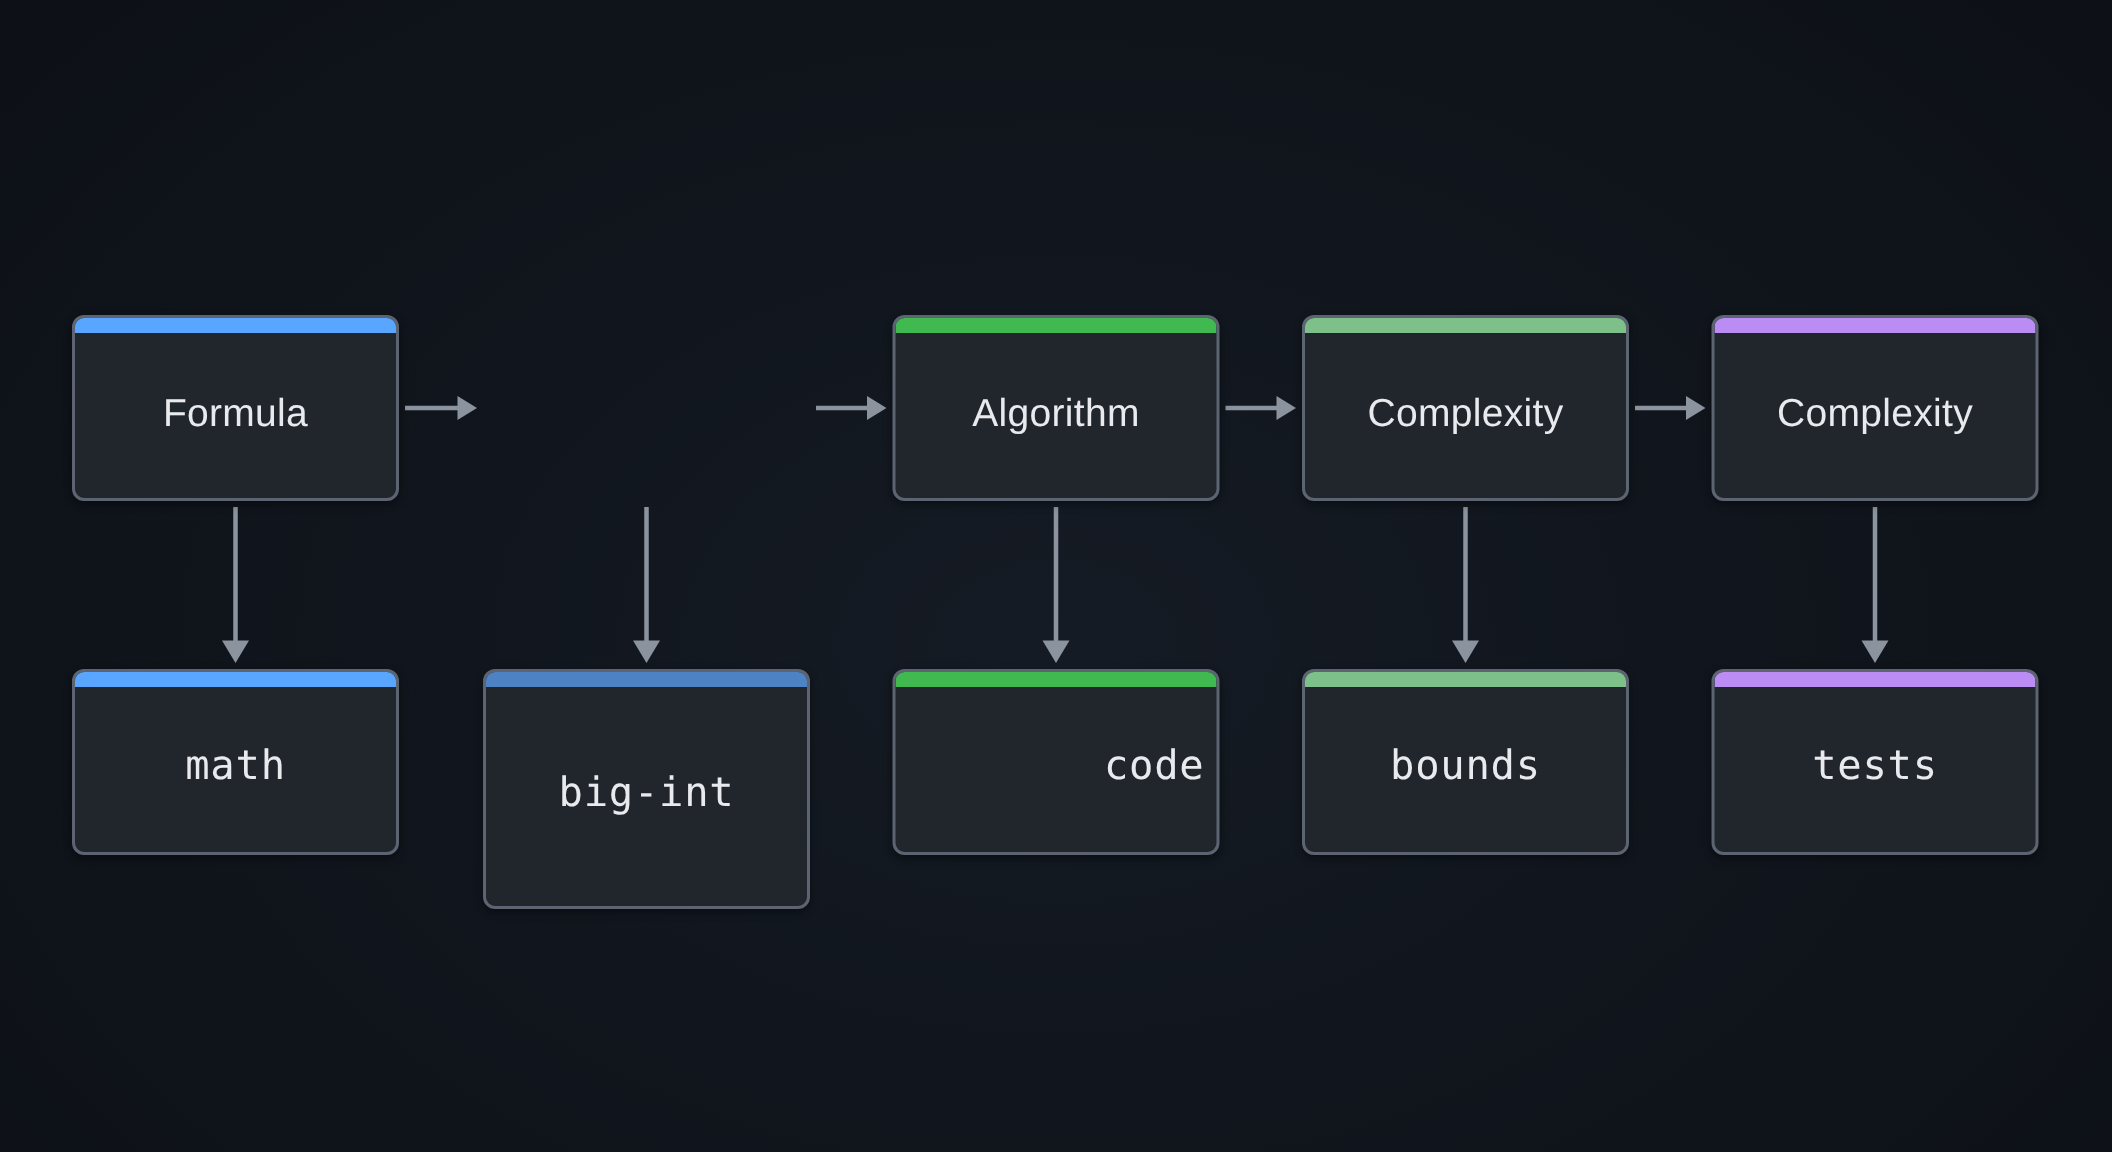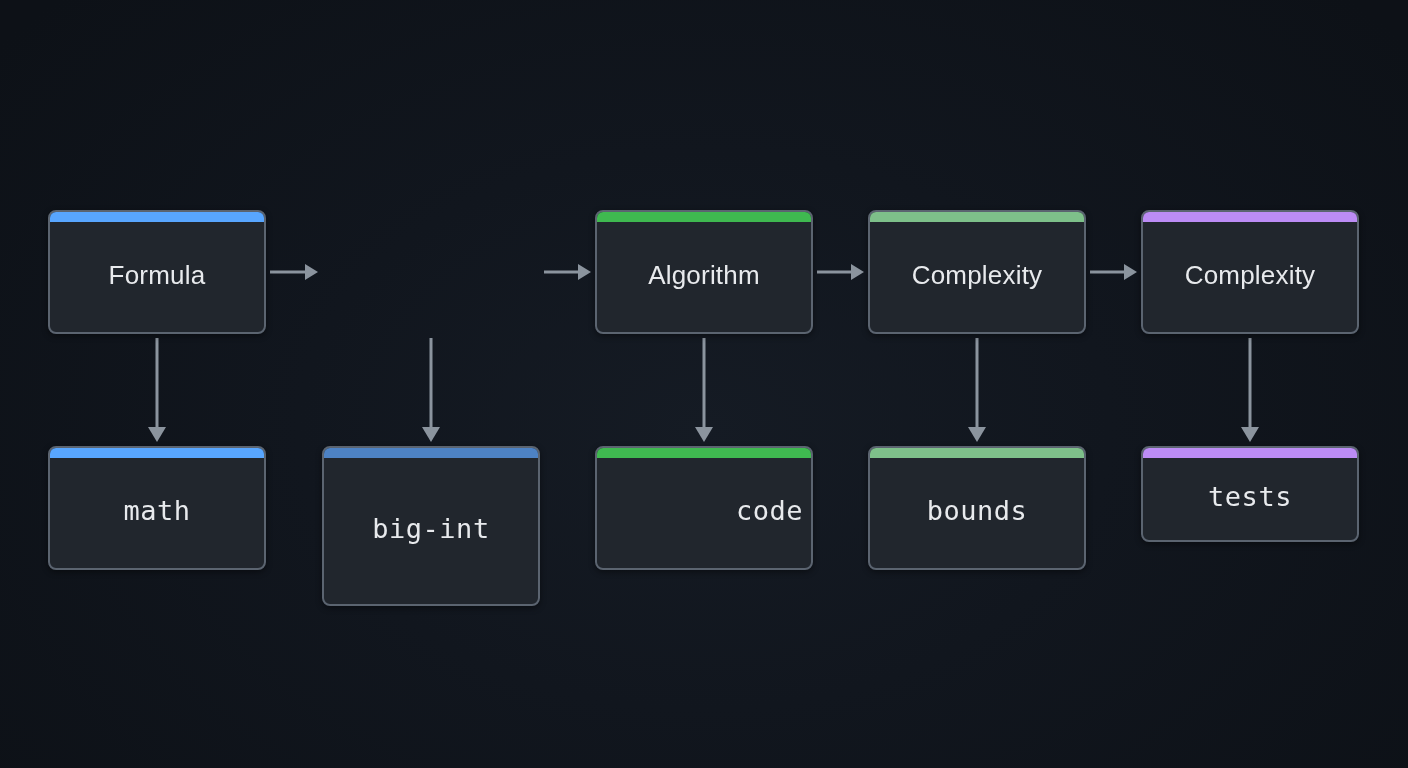--- a/index.html
+++ b/index.html
@@ -155,18 +155,18 @@
   <div class="node artifact" style="left: 595px; top: 446px; width: 218px; height: 124px; background: rgb(33, 38, 45); border-color: rgb(91, 100, 112); justify-content: flex-end;">
     <span class="node-accent" style="background: rgb(63, 185, 80);"></span>
     <span class="node-label" style="color: rgb(232, 234, 237);">code</span>
   </div>
 
   <div class="node artifact" style="left: 868px; top: 446px; width: 218px; height: 124px; background: rgb(33, 38, 45); border-color: rgb(91, 100, 112);">
     <span class="node-accent" style="background: rgb(126, 192, 138);"></span>
     <span class="node-label" style="color: rgb(232, 234, 237);">bounds</span>
   </div>
 
-  <div class="node artifact" style="left: 1141px; top: 446px; width: 218px; height: 96px; background: rgb(33, 38, 45); border-color: rgb(91, 100, 112);">
+  <div class="node artifact" style="left: 1141px; top: 446px; width: 218px; height: 124px; background: rgb(33, 38, 45); border-color: rgb(91, 100, 112);">
     <span class="node-accent" style="background: rgb(188, 140, 245);"></span>
     <span class="node-label" style="color: rgb(232, 234, 237);">tests</span>
   </div>
 
 </div>
 
 </body></html>

